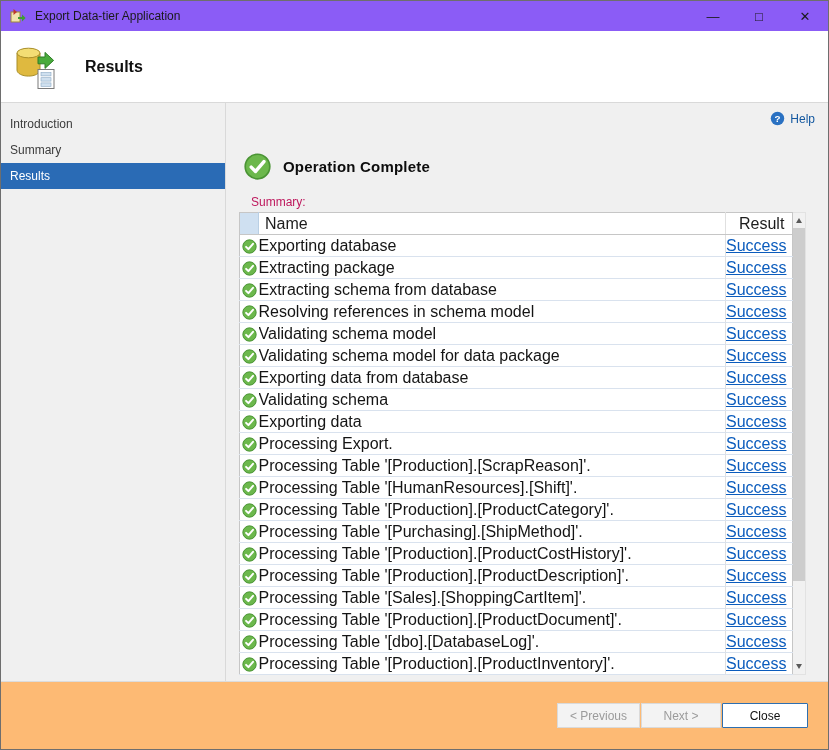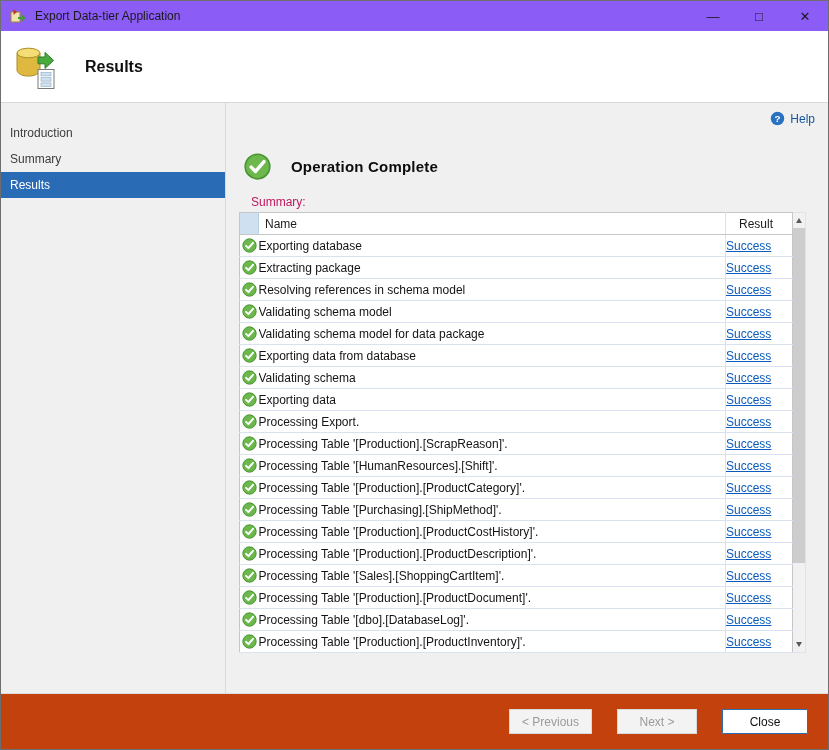--- a/index.html
+++ b/index.html
@@ -15,37 +15,37 @@
   .win-controls { margin-left:auto; display:flex; height:100%; }
   .win-btn { width:46px; height:100%; display:flex; align-items:center; justify-content:center; font-size:13px; color:#1a1a1a; background:transparent; border:none; cursor:default; }
 
   
   .header { height:72px; background:#ffffff; border-bottom:1px solid #d9d9d9; display:flex; align-items:center; padding:0 10px; flex:0 0 auto; }
   .header .wizard-icon { width:46px; height:46px; margin:0 26px 0 2px; }
   .header h1 { font-size:16px; font-weight:bold; color:#101010; }
 
   
   .main { flex:1 1 auto; display:flex; min-height:0; }
-  .sidebar { width:225px; flex:0 0 auto; border-right:1px solid #d9d9d9; padding-top:17px; }
+  .sidebar { width:225px; flex:0 0 auto; border-right:1px solid #d9d9d9; padding-top:8px; }
   .sidebar-item { font-size:12px; color:#3c3c3c; padding:6px 0 6px 9px; cursor:default; }
   .sidebar-item.selected { background:#2a6bb5; color:#ffffff; }
 
   .content { flex:1 1 auto; padding:8px 13px 0 13px; display:flex; flex-direction:column; }
   .help-row { text-align:right; height:18px; }
   .help-link { display:inline-flex; align-items:center; gap:5px; font-size:12px; color:#12579f; text-decoration:none; }
   .help-link svg { width:15px; height:15px; }
 
-  .status-row { display:flex; align-items:center; gap:20px; margin:24px 0 0 5px; }
+  .status-row { display:flex; align-items:center; gap:12px; margin:24px 0 0 5px; }
   .status-row .check-lg { width:27px; height:27px; display:block; }
   .status-title { font-size:15px; font-weight:bold; color:#0d0d0d; letter-spacing:0.2px; }
 
   .summary-label { font-size:12px; color:#be185d; margin:15px 0 3px 12px; }
 
   .table-area { display:flex; align-items:stretch; }
-  table.grid { border-collapse:collapse; table-layout:fixed; width:554px; background:#ffffff; border:1px solid #c6c6c6; font-size:12px; }
+  table.grid { border-collapse:collapse; table-layout:fixed; width:554px; background:#ffffff; border:1px solid #c6c6c6; font-size:16px; }
   table.grid th { height:22px; font-weight:normal; text-align:left; color:#1c1c1c; background:#ffffff; border-bottom:1px solid #c6c6c6; padding:0; }
   table.grid th.h-icon { background:#cfe0f1; border-right:1px solid #b9cfe4; }
   table.grid th.h-name { padding-left:6px; }
   table.grid th.h-result { padding-left:13px; border-left:1px solid #e0e0e0; }
   table.grid td { height:22px; border-bottom:1px solid #d9e2ee; padding:0; overflow:hidden; white-space:nowrap; }
   td.c-icon { text-align:center; }
   td.c-icon .check-wrap { display:inline-block; width:15px; height:15px; vertical-align:middle; }
   .check-sm { width:15px; height:15px; display:block; }
   td.c-name { padding-left:4px; color:#141414; }
   td.c-result { padding-left:13px; border-left:1px solid #e0e0e0; }
@@ -53,21 +53,21 @@
 
   
   .scrollbar { width:13px; background:#f1f1f1; border:1px solid #e2e2e2; border-left:none; position:relative; display:flex; flex-direction:column; }
   .sb-btn { height:15px; flex:0 0 auto; display:flex; align-items:center; justify-content:center; background:#f1f1f1; border:none; }
   .sb-up::after { content:""; width:0; height:0; border-left:3.5px solid transparent; border-right:3.5px solid transparent; border-bottom:5px solid #5a5a5a; }
   .sb-down::after { content:""; width:0; height:0; border-left:3.5px solid transparent; border-right:3.5px solid transparent; border-top:5px solid #5a5a5a; }
   .sb-track { flex:1 1 auto; position:relative; }
   .sb-thumb { position:absolute; left:0; right:0; top:0; height:82%; background:#cdcdcd; }
 
   
-  .footer { height:56px; flex:0 0 auto; border-top:1px solid #dcdcdc; background:#c2410c; display:flex; align-items:center; justify-content:flex-end; gap:25px; padding-right:20px; }
+  .footer { height:68px; flex:0 0 auto; border-top:1px solid #dcdcdc; background:#fdba74; display:flex; align-items:center; justify-content:flex-end; gap:1px; padding-right:20px; }
   .btn { height:25px; min-width:80px; padding:0 12px; font-size:12px; font-family:"Liberation Sans", sans-serif; background:#fdfdfd; border:1px solid #d0d0d0; color:#1c1c1c; cursor:default; }
   .btn.disabled { color:#9b9b9b; background:#f3f3f3; border-color:#dadada; }
   .btn.primary { min-width:86px; background:#ffffff; border:1px solid #2e6fb0; border-radius:1px; color:#101010; }
 </style>
 </head>
 <body>
 
 <div class="window">
 
   <div class="titlebar">
@@ -159,20 +159,28 @@
                       <path d="M4.9 9.4 L7.7 12.2 L13.2 5.8" fill="none" stroke="#ffffff" stroke-width="2.4" stroke-linecap="round" stroke-linejoin="round"></path>
                     </svg></span></td>
                 <td class="c-name">Extracting package</td>
                 <td class="c-result"><a class="success-link">Success</a></td>
               </tr>
               <tr>
                 <td class="c-icon"><span class="check-wrap"><svg class="check-sm" viewBox="0 0 18 18">
                       <circle cx="9" cy="9" r="8" fill="#6cb84c" stroke="#4a9434" stroke-width="1.2"></circle>
                       <path d="M4.9 9.4 L7.7 12.2 L13.2 5.8" fill="none" stroke="#ffffff" stroke-width="2.4" stroke-linecap="round" stroke-linejoin="round"></path>
                     </svg></span></td>
+                <td class="c-name">Extracting schema from database</td>
+                <td class="c-result"><a class="success-link">Success</a></td>
+              </tr>
+              <tr>
+                <td class="c-icon"><span class="check-wrap"><svg class="check-sm" viewBox="0 0 18 18">
+                      <circle cx="9" cy="9" r="8" fill="#6cb84c" stroke="#4a9434" stroke-width="1.2"></circle>
+                      <path d="M4.9 9.4 L7.7 12.2 L13.2 5.8" fill="none" stroke="#ffffff" stroke-width="2.4" stroke-linecap="round" stroke-linejoin="round"></path>
+                    </svg></span></td>
                 <td class="c-name">Resolving references in schema model</td>
                 <td class="c-result"><a class="success-link">Success</a></td>
               </tr>
               <tr>
                 <td class="c-icon"><span class="check-wrap"><svg class="check-sm" viewBox="0 0 18 18">
                       <circle cx="9" cy="9" r="8" fill="#6cb84c" stroke="#4a9434" stroke-width="1.2"></circle>
                       <path d="M4.9 9.4 L7.7 12.2 L13.2 5.8" fill="none" stroke="#ffffff" stroke-width="2.4" stroke-linecap="round" stroke-linejoin="round"></path>
                     </svg></span></td>
                 <td class="c-name">Validating schema model</td>
                 <td class="c-result"><a class="success-link">Success</a></td>

